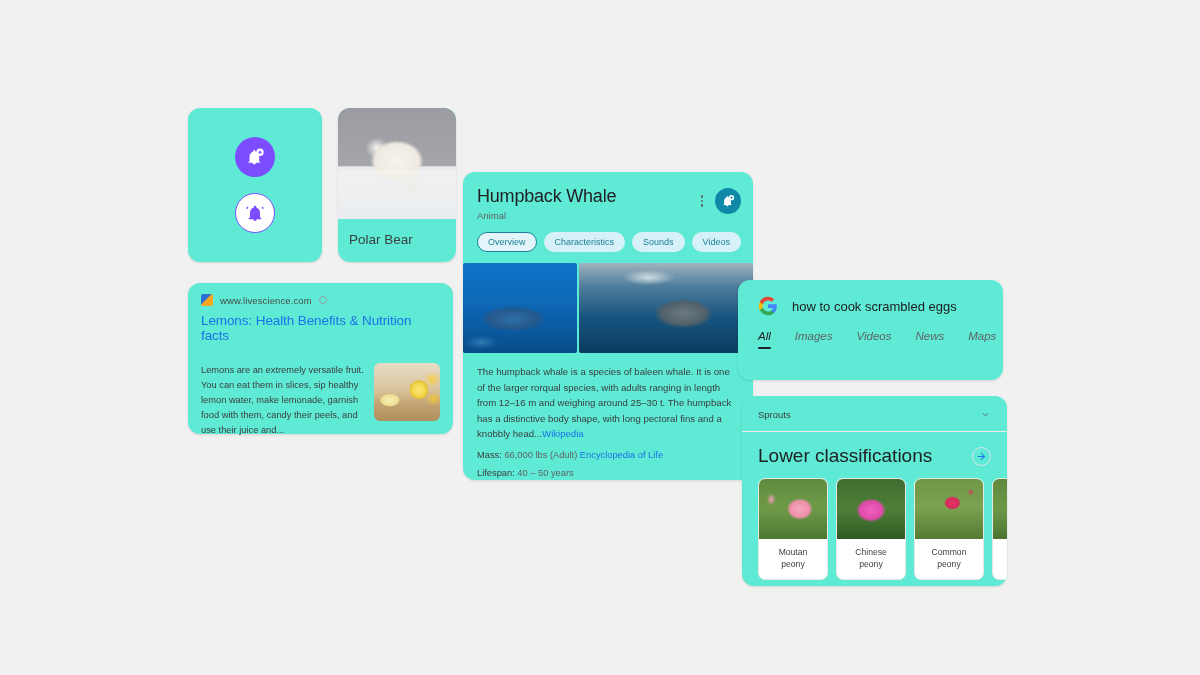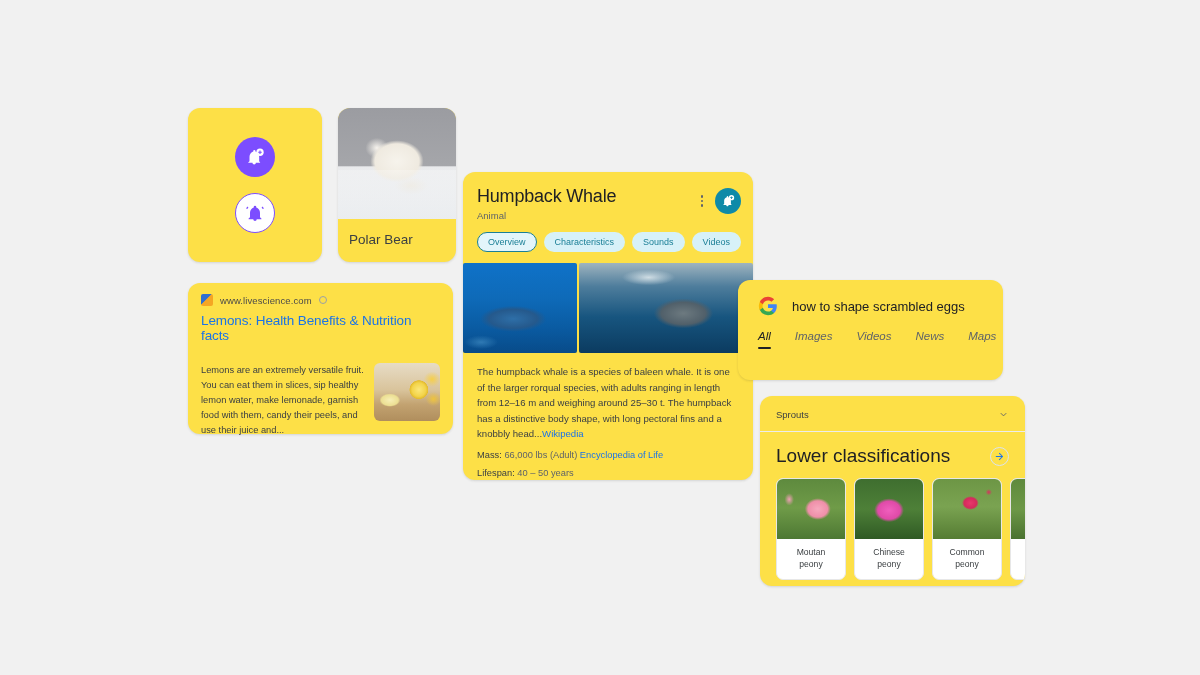--- a/index.html
+++ b/index.html
@@ -10,21 +10,21 @@
     width: 1200px;
     height: 675px;
     background: #f1f1f1;
     font-family: "Liberation Sans", sans-serif;
     position: relative;
     overflow: hidden;
     -webkit-font-smoothing: antialiased;
   }
   .card {
     position: absolute;
-    background: #fde047;
+    background: #5eead4;
     border-radius: 12px;
     box-shadow: 0 1px 2px rgba(60,64,67,.10), 0 1px 3px rgba(60,64,67,.06);
   }
 
   
   #notif-card {
     left: 188px; top: 108px; width: 134px; height: 154px;
     display: flex; flex-direction: column;
     align-items: center; justify-content: center; gap: 16px;
   }
@@ -171,21 +171,21 @@
   }
   .g-tab { padding-bottom: 7px; }
   .g-tab.active { color: #202124; position: relative; }
   .g-tab.active::after {
     content: ""; position: absolute; left: 0; right: 0; bottom: 0;
     height: 2.5px; background: #202124; border-radius: 2px;
   }
 
   
   #class-card {
-    left: 760px; top: 396px; width: 265px; height: 190px;
+    left: 742px; top: 396px; width: 265px; height: 190px;
     overflow: hidden;
   }
   .sprouts-row {
     display: flex; align-items: center; justify-content: space-between;
     padding: 13px 16px 11px 16px;
     border-bottom: 1px solid #ececec;
   }
   .sprouts-label { font-size: 9.5px; color: #3c4043; }
   .lc-head {
     display: flex; align-items: center; justify-content: space-between;
@@ -320,21 +320,21 @@
 </div>
 
 <div class="card" id="google-card">
   <div class="g-searchbar">
     <svg width="20" height="20" viewBox="0 0 48 48">
       <path fill="#4285F4" d="M45.12 24.5c0-1.56-.14-3.06-.4-4.5H24v8.51h11.84a10.1 10.1 0 0 1-4.4 6.63v5.52h7.12c4.16-3.83 6.56-9.47 6.56-16.16Z"></path>
       <path fill="#34A853" d="M24 46c5.94 0 10.92-1.97 14.56-5.34l-7.12-5.52c-1.97 1.32-4.49 2.1-7.44 2.1-5.73 0-10.58-3.87-12.31-9.07H4.34v5.7A21.99 21.99 0 0 0 24 46Z"></path>
       <path fill="#FBBC05" d="M11.69 28.17A13.2 13.2 0 0 1 11 24c0-1.45.25-2.86.69-4.17v-5.7H4.34A21.99 21.99 0 0 0 2 24c0 3.55.85 6.91 2.34 9.87l7.35-5.7Z"></path>
       <path fill="#EA4335" d="M24 10.75c3.23 0 6.13 1.11 8.41 3.29l6.31-6.31C34.91 4.18 29.93 2 24 2 15.4 2 7.96 6.93 4.34 14.13l7.35 5.7c1.73-5.2 6.58-9.08 12.31-9.08Z"></path>
     </svg>
-    <span class="g-query" placeholder="Search">how to shape scrambled eggs</span>
+    <span class="g-query" placeholder="Search">how to cook scrambled eggs</span>
   </div>
   <div class="g-tabs">
     <span class="g-tab active">All</span>
     <span class="g-tab">Images</span>
     <span class="g-tab">Videos</span>
     <span class="g-tab">News</span>
     <span class="g-tab">Maps</span>
   </div>
 </div>
 

